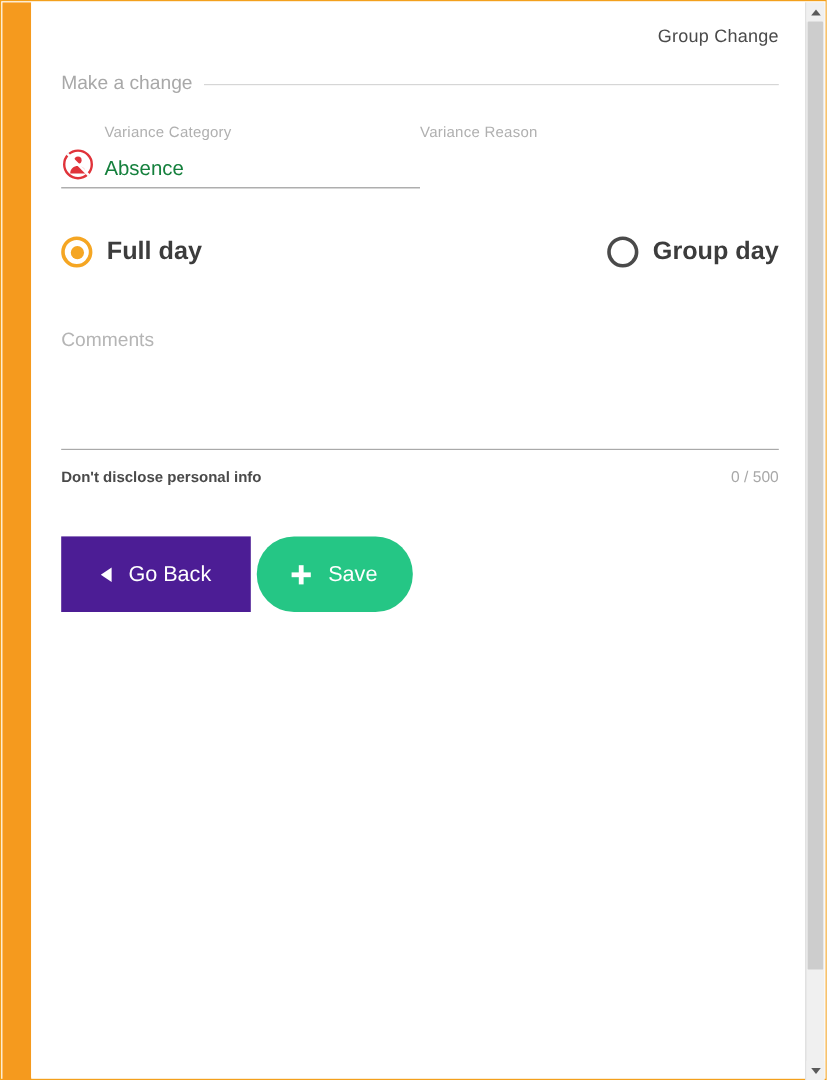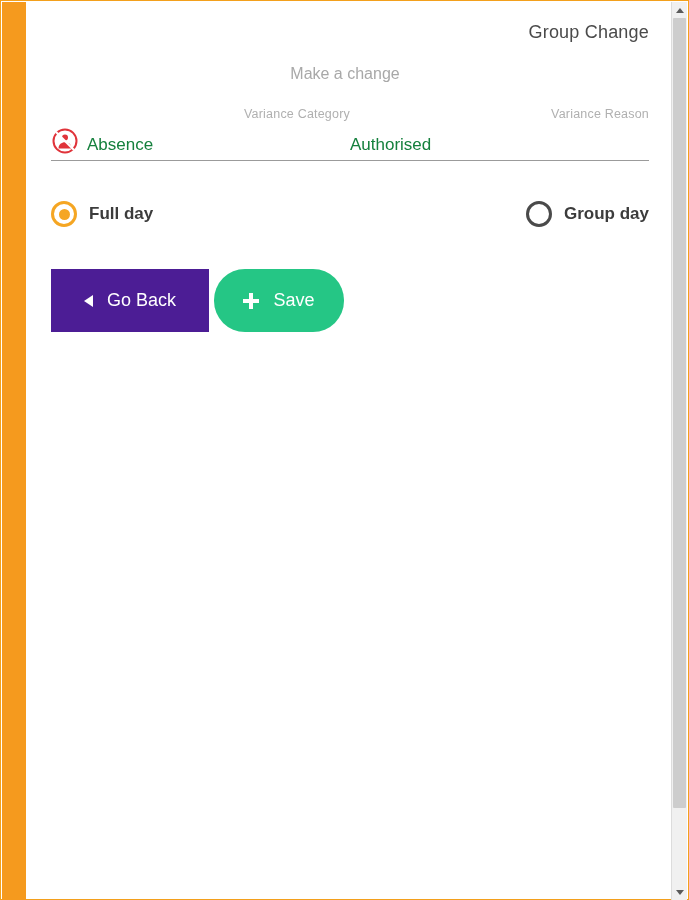--- a/index.html
+++ b/index.html
@@ -93,21 +93,21 @@
     position: relative;
     padding: 0 22px 0 25px;
   }
 
   
   #header {
     text-align: right;
     padding-top: 20px;
   }
   #page-title {
-    font-size: 18px;
+    font-size: 15px;
     color: #4a4a4a;
     font-weight: 400;
     letter-spacing: 0.2px;
   }
   #date-range {
     margin-top: 7px;
     font-size: 14px;
     color: #9b9b9b;
     letter-spacing: 0.2px;
   }
@@ -116,40 +116,38 @@
     font-weight: bold;
   }
   #date-range .day-num { color: #9b9b9b; font-weight: normal; }
   #date-range .date-group { margin-left: 8px; }
 
   
   #section-heading {
     display: flex;
     align-items: center;
     margin-top: 22px;
-    flex-direction: column;
   }
   #section-heading-label {
     font-size: 16px;
     color: #a8a8a8;
     font-weight: 400;
     white-space: nowrap;
     padding-right: 10px;
   }
   #section-heading-rule {
     flex: 1;
     height: 1px;
     background: #d6d6d6;
   }
 
   
   #fields-row {
     display: flex;
     margin-top: 24px;
-    text-align: right;
   }
   .field {
     flex: 1;
     position: relative;
   }
   .field-label {
     font-size: 12.5px;
     color: #b0b0b0;
     letter-spacing: 0.2px;
     padding-left: 36px;
@@ -206,21 +204,21 @@
   .radio-outer.off {
     border: 3px solid #4a4a4a;
   }
   .radio-dot {
     width: 11px;
     height: 11px;
     border-radius: 50%;
     background: #f5a623;
   }
   .radio-label {
-    font-size: 17px;
+    font-size: 21px;
     font-weight: bold;
     color: #3c3c3c;
   }
 
   
   #comments-block {
     margin-top: 52px;
   }
   #comments-input {
     width: 100%;
@@ -338,40 +336,44 @@
                 <path d="M6.5 20.5c0-4 3-6.2 6.5-6.2s6.5 2.2 6.5 6.2z" fill="#e0333a"></path>
                 <line x1="4" y1="4" x2="22" y2="22" stroke="#ffffff" stroke-width="2.2"></line>
               </svg>
             </span>
             <span class="field-value">Absence</span>
           </div>
         </div>
 
         <div class="field no-icon">
           <div class="field-label">Variance Reason</div>
-          <div class="field-value-row">
-            <span class="field-value">Authorised</span>
-          </div>
         </div>
 
       </div>
 
       <div id="radio-row">
         <div class="radio-option">
           <span class="radio-outer on">
             <span class="radio-dot"></span>
           </span>
           <span class="radio-label">Full day</span>
         </div>
         <div class="radio-option">
           <span class="radio-outer off"></span>
           <span class="radio-label">Group day</span>
         </div>
       </div>
 
+      <div id="comments-block">
+        <textarea id="comments-input" placeholder="Comments" style=""></textarea>
+        <div id="comments-footer">
+          <span id="disclose-note">Don't disclose personal info</span>
+          <span id="char-count">0 / 500</span>
+        </div>
+      </div>
 
       <div id="button-row">
         <button class="btn" id="go-back-button">
           <span class="chev-left"></span>
           <span>Go Back</span>
         </button>
         <button class="btn" id="save-button">
           <span class="plus-icon"></span>
           <span>Save</span>
         </button>

